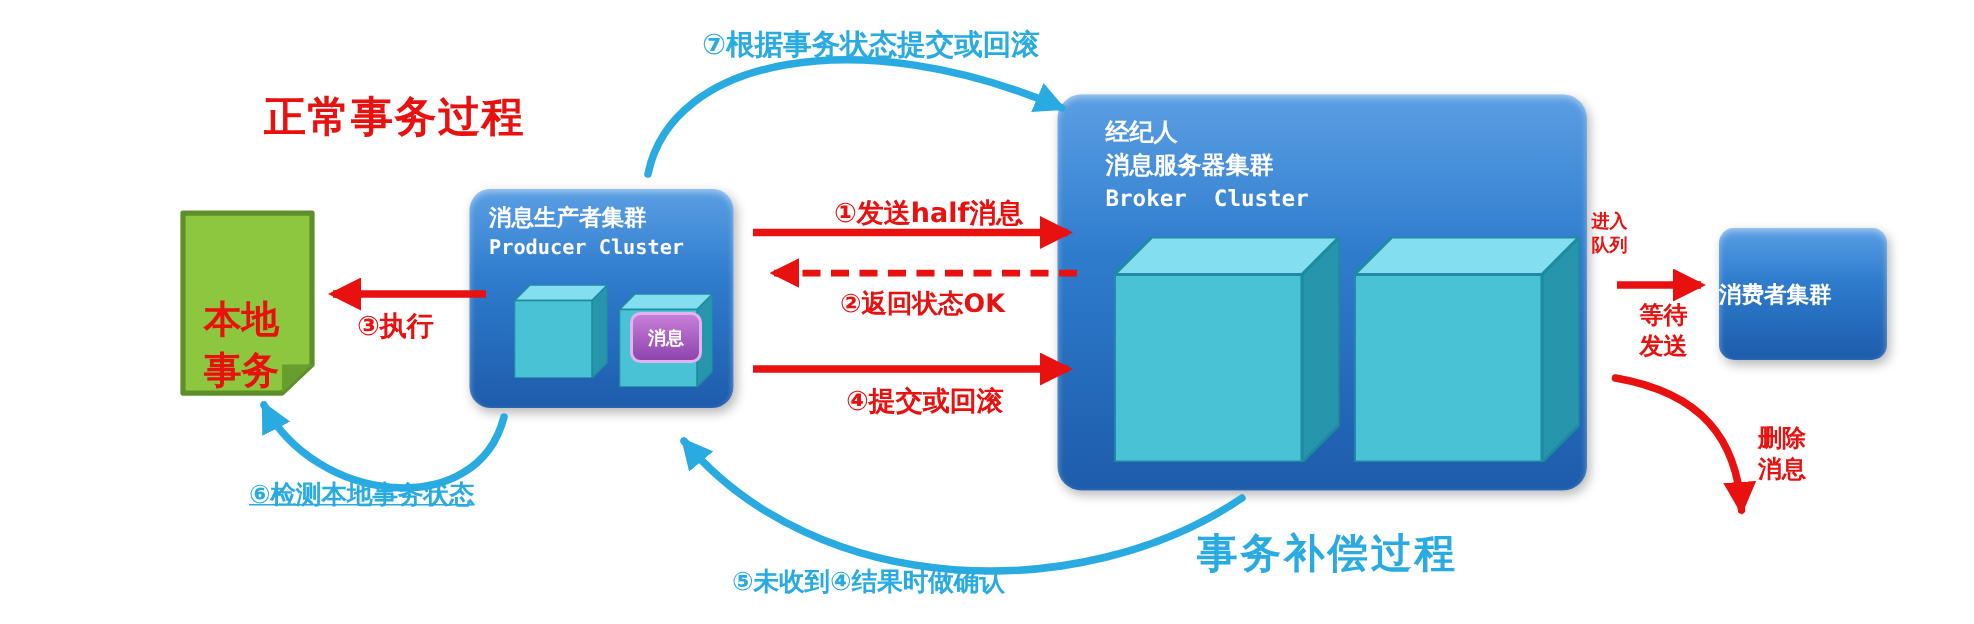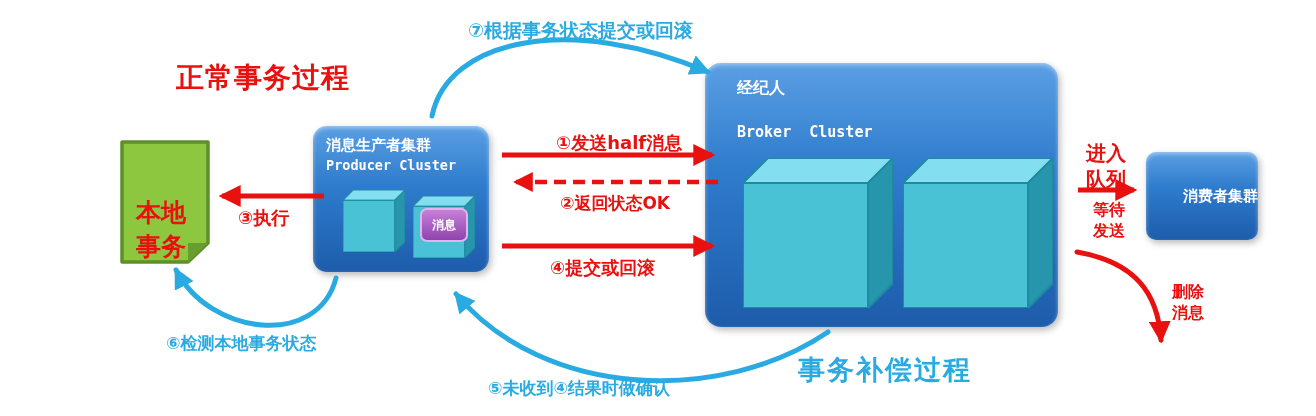--- a/index.html
+++ b/index.html
@@ -18,21 +18,21 @@
   .step-label-sm{font-size:17px;}
   .blue-box{
     position:absolute;border-radius:14px;color:#fff;z-index:2;
     background:linear-gradient(180deg,#5b9fe4 0%,#2f7ccd 40%,#1d5cab 100%);
     box-shadow:inset 0 2px 4px rgba(255,255,255,.45),2px 3px 7px rgba(0,0,0,.28);
   }
   .box-head-cn{font-size:15px;font-weight:bold;}
   .box-head-en{font-size:13.5px;font-weight:bold;font-family:"DejaVu Sans Mono","Liberation Mono",monospace;white-space:pre;}
   .broker-head-cn{font-size:16px;font-weight:bold;line-height:1.35;}
   .broker-head-en{font-size:15px;font-weight:bold;font-family:"DejaVu Sans Mono","Liberation Mono",monospace;white-space:pre;margin-top:2px;}
-  .consumer-box{display:flex;align-items:center;justify-content:flex-end;font-size:15px;font-weight:bold;border-radius:10px;}
+  .consumer-box{display:flex;align-items:center;justify-content:flex-start;font-size:15px;font-weight:bold;border-radius:10px;}
   .msg-badge{
     position:absolute;display:flex;align-items:center;justify-content:center;
     background:linear-gradient(180deg,#c77fd8,#8e44ad);
     border:2px solid #e3b3ef;border-radius:7px;color:#fff;
     font-size:12px;font-weight:bold;z-index:4;
   }
   .arrows{position:absolute;left:0;top:0;z-index:3;pointer-events:none;}
   .note-text{position:absolute;font-weight:bold;font-size:25px;line-height:1.35;z-index:3;margin-top:33px;}
   .cube{position:absolute;z-index:3;}
 </style>
@@ -63,20 +63,21 @@
   </svg>
   <svg class="cube" style="left:413px;top:196px;" width="62" height="62" viewBox="0 0 120 120">
     <polygon points="20,0 120,0 100,20 0,20" fill="#83dff0" stroke="#1f8ba1" stroke-width="2"></polygon>
     <polygon points="100,20 120,0 120,100 100,120" fill="#2795ab" stroke="#1f8ba1" stroke-width="2"></polygon>
     <rect x="0" y="20" width="100" height="100" fill="#49c2d6" stroke="#1f8ba1" stroke-width="2"></rect>
   </svg>
   <div class="msg-badge" style="left:420px;top:208px;width:44px;height:30px;">消息</div>
 
   <div class="blue-box" style="left:705px;top:63px;width:353px;height:264px;border-radius:16px;">
     <div class="broker-head-cn" style="position:absolute;left:32px;top:14px;">经纪人</div>
+    <div class="broker-head-cn" style="position:absolute;left:32px;top:36px;">消息服务器集群</div>
     <div class="broker-head-en" style="position:absolute;left:32px;top:58px;">Broker  Cluster</div>
   </div>
 
   <svg class="cube" style="left:743px;top:158px;" width="150" height="150" viewBox="0 0 120 120">
     <polygon points="20,0 120,0 100,20 0,20" fill="#83dff0" stroke="#1f8ba1" stroke-width="1.6"></polygon>
     <polygon points="100,20 120,0 120,100 100,120" fill="#2795ab" stroke="#1f8ba1" stroke-width="1.6"></polygon>
     <rect x="0" y="20" width="100" height="100" fill="#49c2d6" stroke="#1f8ba1" stroke-width="1.6"></rect>
   </svg>
   <svg class="cube" style="left:903px;top:158px;" width="150" height="150" viewBox="0 0 120 120">
     <polygon points="20,0 120,0 100,20 0,20" fill="#83dff0" stroke="#1f8ba1" stroke-width="1.6"></polygon>
@@ -113,24 +114,24 @@
     <path d="M432,116 C448,38 572,14 708,72" stroke="#29abe2" stroke-width="5" fill="none" stroke-linecap="round" marker-end="url(#mc)"></path>
 
     <path d="M828,332 C722,404 545,400 456,294" stroke="#29abe2" stroke-width="5" fill="none" stroke-linecap="round" marker-end="url(#mc)"></path>
 
     <path d="M336,278 C318,348 210,336 176,270" stroke="#29abe2" stroke-width="5" fill="none" stroke-linecap="round" marker-end="url(#mc)"></path>
   </svg>
 
   <div class="label cyan" style="left:468px;top:18px;font-size:19px;">⑦根据事务状态提交或回滚</div>
   <div class="label red step-label-sm" style="left:560px;top:192px;">②返回状态OK</div>
   <div class="label red step-label" style="left:556px;top:131px;">①发送half消息</div>
-  <div class="label red step-label" style="left:550px;top:256px;">④提交或回滚</div>
+  <div class="label red step-label" style="left:564px;top:256px;">④提交或回滚</div>
   <div class="label red step-label" style="left:238px;top:174px;margin-top:32px;">③执行</div>
-  <div class="label cyan step-label-sm" style="left:166px;top:332px;">⑥检测本地事务状态</div>
+  <div class="label cyan step-label-sm" style="left:166px;top:319px;text-decoration:underline;">⑥检测本地事务状态</div>
   <div class="label cyan step-label-sm" style="left:488px;top:377px;">⑤未收到④结果时做确认</div>
-  <div class="label red pre" style="left:1086px;top:140px;font-size:20px;">进入
+  <div class="label red pre" style="left:1061px;top:140px;font-size:12px;">进入
 队列</div>
   <div class="label red pre" style="left:1093px;top:200px;font-size:16px;">等待
 发送</div>
   <div class="label red pre" style="left:1172px;top:282px;font-size:16px;">删除
 消息</div>
 
 </div>
 
 </body></html>

